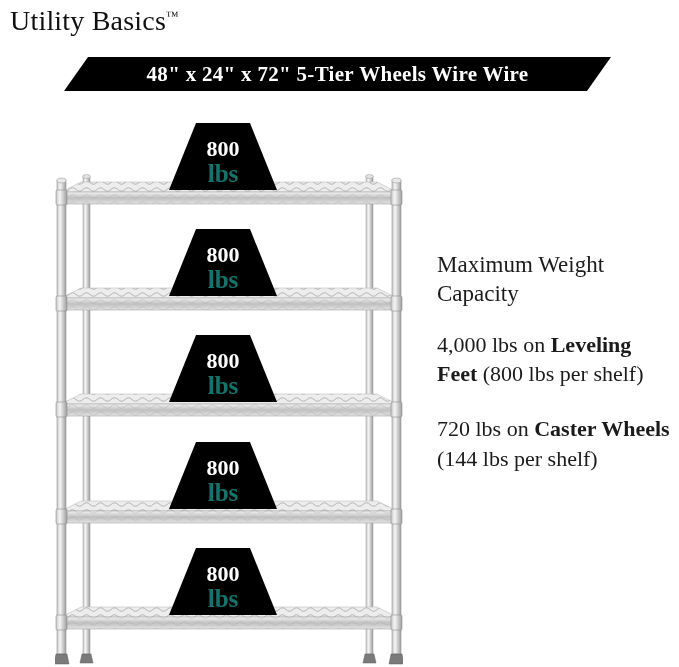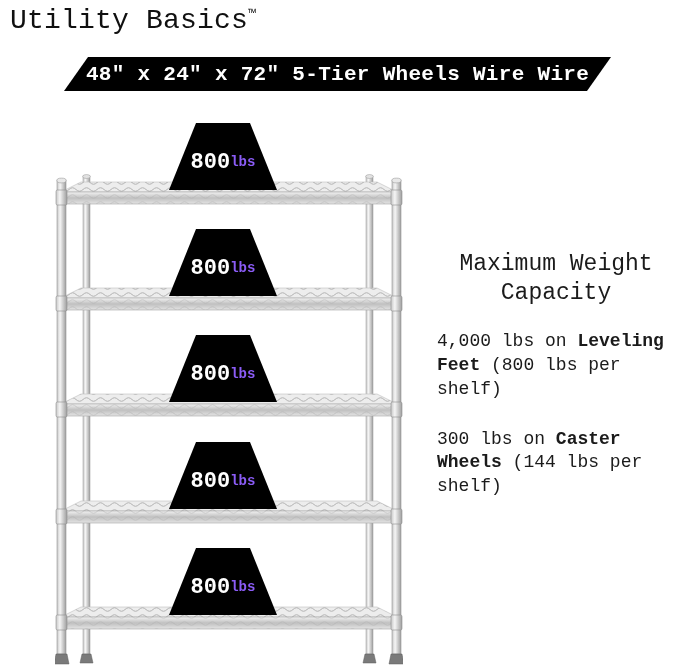--- a/index.html
+++ b/index.html
@@ -1,21 +1,21 @@
 <!DOCTYPE html>
 <html><head>
 <meta charset="utf-8">
 <style>
   html,body{margin:0;padding:0;background:#ffffff;}
   .canvas{
     position:relative;
     width:679px;height:667px;
     background:#ffffff;
     overflow:hidden;
-    font-family:Liberation Mono, monospace;
+    font-family:Liberation Serif, serif;
     color:#1b1b1b;
   }
 
   
   .brand{
     position:absolute;left:10px;top:5px;
     font-size:28px;font-weight:500;letter-spacing:.2px;color:#101010;
   }
   .brand .tm{font-size:13px;vertical-align:super;font-weight:400;}
 
@@ -34,42 +34,42 @@
   
   .rack{
     position:absolute;left:55px;top:172px;width:348px;height:494px;
   }
 
   
   .trap{
     position:absolute;left:169px;width:108px;height:67px;
     background:#000;
     clip-path:polygon(25% 0, 75% 0, 100% 100%, 0 100%);
-    display:flex;flex-direction:row;align-items:center;justify-content:center;
+    display:flex;flex-direction:column;align-items:center;justify-content:center;
     padding-top:12px;box-sizing:border-box;
   }
   .trap .val{color:#fff;font-size:22px;font-weight:700;line-height:1.05;}
-  .trap .unit{color:#8b5cf6;font-size:14px;font-weight:700;line-height:1.15;}
+  .trap .unit{color:#0f766e;font-size:25px;font-weight:700;line-height:1.15;}
   .trap.t1{top:123px;}
   .trap.t2{top:229px;}
   .trap.t3{top:335px;}
   .trap.t4{top:442px;}
   .trap.t5{top:548px;}
 
   
   .info{
     position:absolute;left:437px;top:250px;width:238px;
   }
   .info h2{
     margin:0 0 22px 0;
-    font-size:23px;font-weight:400;line-height:1.27;color:#1b1b1b;text-align:center;
+    font-size:23px;font-weight:400;line-height:1.27;color:#1b1b1b;
   }
   .info p{
     margin:0 0 26px 0;
-    font-size:18px;font-weight:400;line-height:1.32;color:#1b1b1b;
+    font-size:22px;font-weight:400;line-height:1.32;color:#1b1b1b;
   }
   .info p b{font-weight:700;}
 </style>
 </head>
 <body>
 
 <div class="canvas">
 
   <div class="brand"><span>Utility Basics</span><span class="tm">™</span></div>
 
@@ -173,16 +173,16 @@
     <span class="unit">lbs</span>
   </div>
   <div class="trap t5">
     <span class="val">800</span>
     <span class="unit">lbs</span>
   </div>
 
   <div class="info">
     <h2>Maximum Weight Capacity</h2>
     <p><span>4,000 lbs on </span><b>Leveling Feet</b><span> (800 lbs per shelf)</span></p>
-    <p><span>300 lbs on </span><b>Caster Wheels</b><span> (144 lbs per shelf)</span></p>
+    <p><span>720 lbs on </span><b>Caster Wheels</b><span> (144 lbs per shelf)</span></p>
   </div>
 
 </div>
 
 </body></html>

